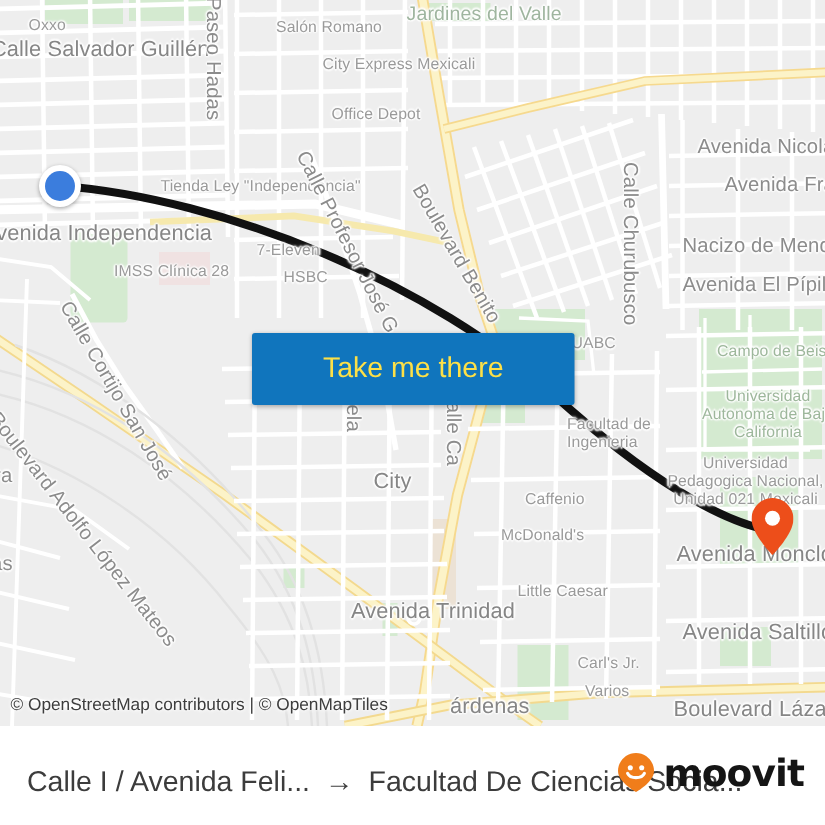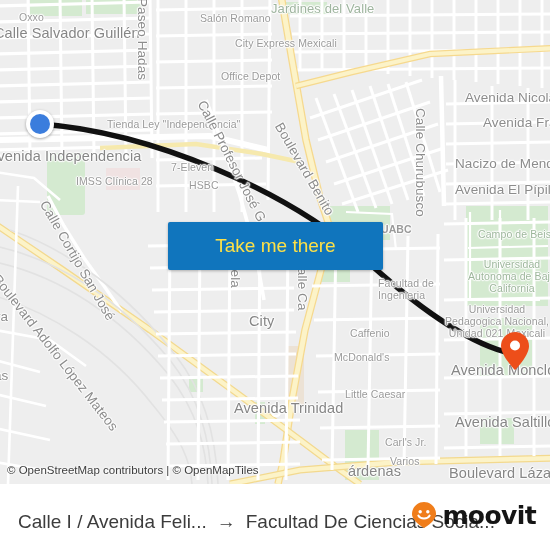--- a/index.html
+++ b/index.html
@@ -294,53 +294,53 @@
         <circle cx="362" cy="333" r="4"></circle>
         <circle cx="276" cy="412" r="4"></circle>
       </g>
 
       <path d="M40 124 C 150 132, 290 190, 370 264 C 430 318, 480 348, 515 354" stroke="#111111" stroke-width="5.4" fill="none" stroke-linecap="round"></path>
     </svg>
 
     <div class="maplbl lbl-poi" style="left:19px;  top:11px;">Oxxo</div>
     <div class="maplbl lbl-road-lg" style="left:-6px;  top:25px;">Calle Salvador Guillén</div>
     <div class="maplbl lbl-road rot90" style="left:150px; top:-2px;">Paseo Hadas</div>
-    <div class="maplbl lbl-poi" style="left:184px; top:12px;margin-left:16px;">Salón Romano</div>
+    <div class="maplbl lbl-poi" style="left:184px; top:12px;">Salón Romano</div>
     <div class="maplbl lbl-area" style="left:271px; top:1px; line-height:15px; text-align:left; width:74px;">Jardines del Valle</div>
-    <div class="maplbl lbl-poi" style="left:215px; top:37px; line-height:12px; text-align:right; width:72px;margin-left:20px;">City Express Mexicali</div>
+    <div class="maplbl lbl-poi" style="left:215px; top:37px; line-height:12px; text-align:right; width:72px;">City Express Mexicali</div>
     <div class="maplbl lbl-poi" style="left:221px; top:70px;">Office Depot</div>
     <div class="maplbl lbl-road" style="left:465px; top:90px;">Avenida Nicolá</div>
     <div class="maplbl lbl-road" style="left:483px; top:115px;">Avenida Fra</div>
     <div class="maplbl lbl-poi" style="left:107px; top:118px; line-height:12px; text-align:center; width:78px;">Tienda Ley "Independencia"</div>
     <div class="maplbl lbl-road-lg" style="left:-12px; top:148px;">Avenida Independencia</div>
     <div class="maplbl lbl-road rot63" style="left:208px; top:98px;">Calle Profesor José G.</div>
     <div class="maplbl lbl-road rot60" style="left:285px; top:120px;">Boulevard Benito</div>
     <div class="maplbl lbl-road rot90" style="left:428px; top:108px;">Calle Churubusco</div>
     <div class="maplbl lbl-road" style="left:455px; top:156px;">Nacizo de Mendo</div>
     <div class="maplbl lbl-road" style="left:455px; top:182px;">Avenida El Pípila</div>
     <div class="maplbl lbl-poi" style="left:171px; top:161px;">7-Eleven</div>
     <div class="maplbl lbl-poi" style="left:76px;  top:175px;">IMSS Clínica 28</div>
     <div class="maplbl lbl-poi" style="left:189px; top:179px;">HSBC</div>
     <div class="maplbl lbl-road rot60" style="left:50px; top:198px;">Calle Cortijo San José</div>
     <div class="maplbl lbl-road rot52" style="left:2px;  top:272px;">Boulevard Adolfo López Mateos</div>
-    <div class="maplbl lbl-poi" style="left:381px; top:223px;font-weight:bold;">UABC</div>
+    <div class="maplbl lbl-poi" style="left:381px; top:223px;">UABC</div>
     <div class="maplbl lbl-green" style="left:478px; top:228px; line-height:12px; text-align:center; width:78px;">Campo de Beisbol Infantil</div>
     <div class="maplbl lbl-green" style="left:468px; top:258px; line-height:12px; text-align:center; width:88px; white-space:normal;">Universidad Autonoma de Baja California</div>
     <div class="maplbl lbl-poi" style="left:378px; top:277px; line-height:12px; width:62px; white-space:normal;">Facultad de Ingenieria</div>
     <div class="maplbl lbl-poi" style="left:444px; top:303px; line-height:12px; text-align:center; width:106px; white-space:normal;">Universidad Pedagogica Nacional, Unidad 021 Mexicali</div>
     <div class="maplbl lbl-road-lg" style="left:249px; top:313px;">City</div>
     <div class="maplbl lbl-poi" style="left:350px; top:327px;">Caffenio</div>
     <div class="maplbl lbl-poi" style="left:334px; top:351px;">McDonald's</div>
     <div class="maplbl lbl-road-lg" style="left:451px; top:362px;">Avenida Monclov</div>
     <div class="maplbl lbl-poi" style="left:345px; top:388px;">Little Caesar</div>
     <div class="maplbl lbl-road-lg" style="left:234px; top:400px;">Avenida Trinidad</div>
     <div class="maplbl lbl-road-lg" style="left:455px; top:414px;">Avenida Saltillo</div>
     <div class="maplbl lbl-poi" style="left:385px; top:436px;">Carl's Jr.</div>
     <div class="maplbl lbl-poi" style="left:390px; top:455px;">Varios</div>
-    <div class="maplbl lbl-road-lg" style="left:300px; top:463px;margin-left:48px;">árdenas</div>
+    <div class="maplbl lbl-road-lg" style="left:300px; top:463px;">árdenas</div>
     <div class="maplbl lbl-road-lg" style="left:449px; top:465px;">Boulevard Lázaro</div>
     <div class="maplbl lbl-road rot90" style="left:310px; top:258px;">Calle Ca</div>
     <div class="maplbl lbl-road rot90" style="left:243px; top:262px;">uela</div>
     <div class="maplbl lbl-road" style="left:-4px;  top:309px;">ra</div>
     <div class="maplbl lbl-road" style="left:-6px;  top:368px;">as</div>
 
     <div id="origin-dot">
       <div class="inner"></div>
     </div>
 

